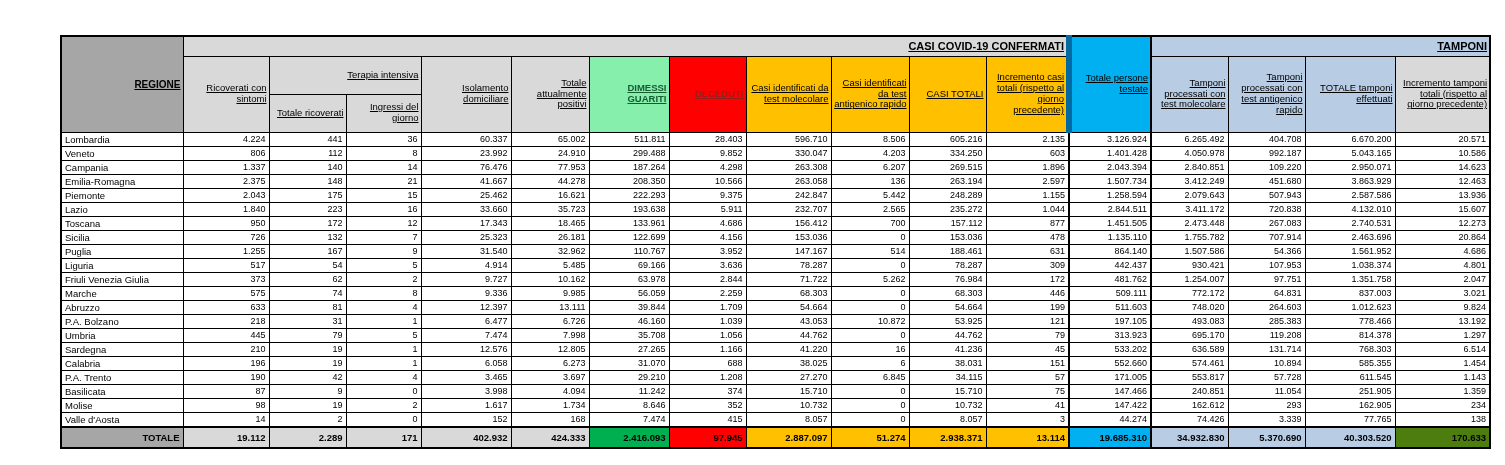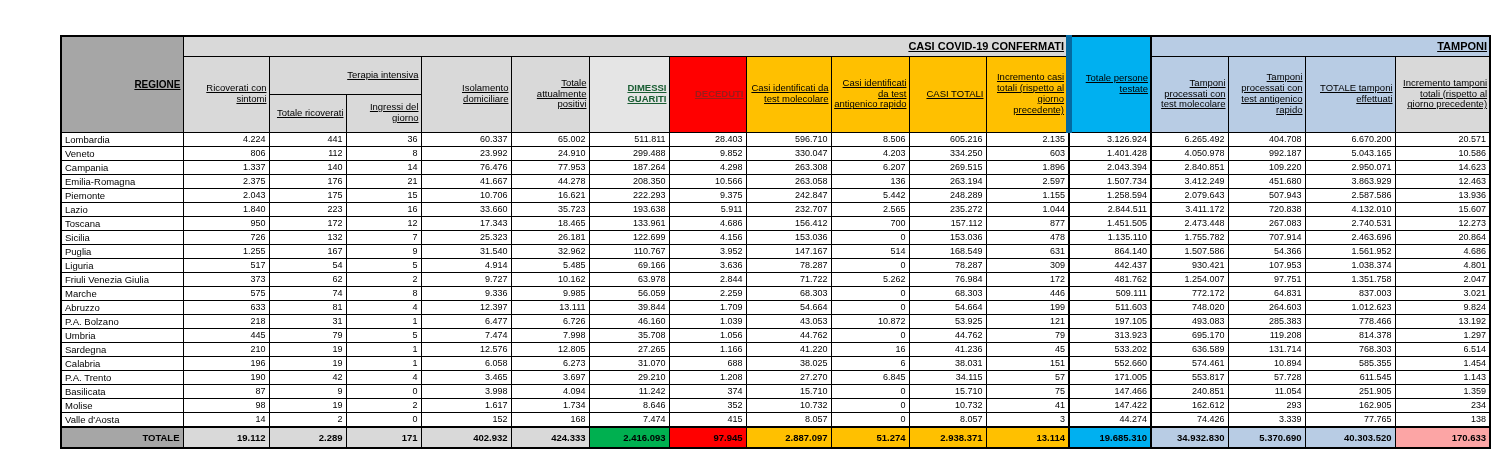--- a/index.html
+++ b/index.html
@@ -6,21 +6,21 @@
   body { width:1505px; height:465px; position:relative; font-family:"Liberation Sans", sans-serif; }
   .sheet { position:absolute; left:60px; top:35px; }
   table { border-collapse:collapse; table-layout:fixed; width:1429px; color:#000; }
   th, td { border:1px solid #000; overflow:hidden; }
   thead th {
     background:#d9d9d9; font-weight:normal; text-align:right; vertical-align:middle;
     font-size:9.5px; line-height:1.15; padding:1px 2px; white-space:normal;text-decoration:underline;
   }
   thead th.band { font-weight:bold; font-size:11px; }
   thead th.regione { background:#a6a6a6; font-weight:bold; font-size:10px;margin-left:48px; }
-  thead th.green { background:#e5e5e5; color:#175c31; font-weight:bold; }
+  thead th.green { background:#86efac; color:#175c31; font-weight:bold; }
   thead th.red { background:#ff0000; color:#9c1b1b; font-weight:bold;padding-left:18px; }
   thead th.yellow { background:#ffc000; }
   thead th.cyan { background:#00b0f0; border-left:6px solid #0369a1; border-right:2px solid #000; }
   thead th.lblue { background:#b8cce4; }
   tr.hrow1 { height:20px; }
   tr.hrow2 { height:38px; }
   tr.hrow3 { height:38px; }
   tbody td {
     font-size:9px; height:13px; line-height:13px; padding:0 3px;
     text-align:right; white-space:nowrap; background:#ffffff;
@@ -28,21 +28,21 @@
   tbody td.c0 { text-align:left; font-size:9.5px; }
   tbody td.c12 { border-left:2px solid #000; border-right:2px solid #000; }
   tr.total td { font-weight:bold; height:19px; line-height:19px; font-size:9.5px; border-top:2px solid #000; border-bottom:2px solid #000; }
   tr.total td.c0 { background:#a6a6a6; text-align:right; }
   tr.total td.c1, tr.total td.c2, tr.total td.c3, tr.total td.c4, tr.total td.c5 { background:#d9d9d9; }
   tr.total td.c6 { background:#00b050; }
   tr.total td.c7 { background:#ff0000;margin-left:47px; }
   tr.total td.c8, tr.total td.c9, tr.total td.c10, tr.total td.c11 { background:#ffc000; }
   tr.total td.c12 { background:#00b0f0; }
   tr.total td.c13, tr.total td.c14, tr.total td.c15 { background:#b8cce4; }
-  tr.total td.c16 { background:#fca5a5; }
+  tr.total td.c16 { background:#4d7c0f; }
   table { border:2px solid #000; }
 </style>
 </head>
 <body>
 
 <div class="sheet">
   <table>
     <colgroup>
       <col style="width:122px">
         <col style="width:86px">
@@ -144,42 +144,42 @@
           <td class="c11">1.896</td>
           <td class="c12">2.043.394</td>
           <td class="c13">2.840.851</td>
           <td class="c14">109.220</td>
           <td class="c15">2.950.071</td>
           <td class="c16">14.623</td>
         </tr>
         <tr>
           <td class="c0">Emilia-Romagna</td>
           <td class="c1">2.375</td>
-          <td class="c2">176</td>
+          <td class="c2">148</td>
           <td class="c3">21</td>
           <td class="c4">41.667</td>
           <td class="c5">44.278</td>
           <td class="c6">208.350</td>
           <td class="c7">10.566</td>
           <td class="c8">263.058</td>
           <td class="c9">136</td>
           <td class="c10">263.194</td>
           <td class="c11">2.597</td>
           <td class="c12">1.507.734</td>
           <td class="c13">3.412.249</td>
           <td class="c14">451.680</td>
           <td class="c15">3.863.929</td>
           <td class="c16">12.463</td>
         </tr>
         <tr>
           <td class="c0">Piemonte</td>
           <td class="c1">2.043</td>
           <td class="c2">175</td>
           <td class="c3">15</td>
-          <td class="c4">10.706</td>
+          <td class="c4">25.462</td>
           <td class="c5">16.621</td>
           <td class="c6">222.293</td>
           <td class="c7">9.375</td>
           <td class="c8">242.847</td>
           <td class="c9">5.442</td>
           <td class="c10">248.289</td>
           <td class="c11">1.155</td>
           <td class="c12">1.258.594</td>
           <td class="c13">2.079.643</td>
           <td class="c14">507.943</td>
@@ -247,21 +247,21 @@
           <td class="c0">Puglia</td>
           <td class="c1">1.255</td>
           <td class="c2">167</td>
           <td class="c3">9</td>
           <td class="c4">31.540</td>
           <td class="c5">32.962</td>
           <td class="c6">110.767</td>
           <td class="c7">3.952</td>
           <td class="c8">147.167</td>
           <td class="c9">514</td>
-          <td class="c10">168.549</td>
+          <td class="c10">188.461</td>
           <td class="c11">631</td>
           <td class="c12">864.140</td>
           <td class="c13">1.507.586</td>
           <td class="c14">54.366</td>
           <td class="c15">1.561.952</td>
           <td class="c16">4.686</td>
         </tr>
         <tr>
           <td class="c0">Liguria</td>
           <td class="c1">517</td>

